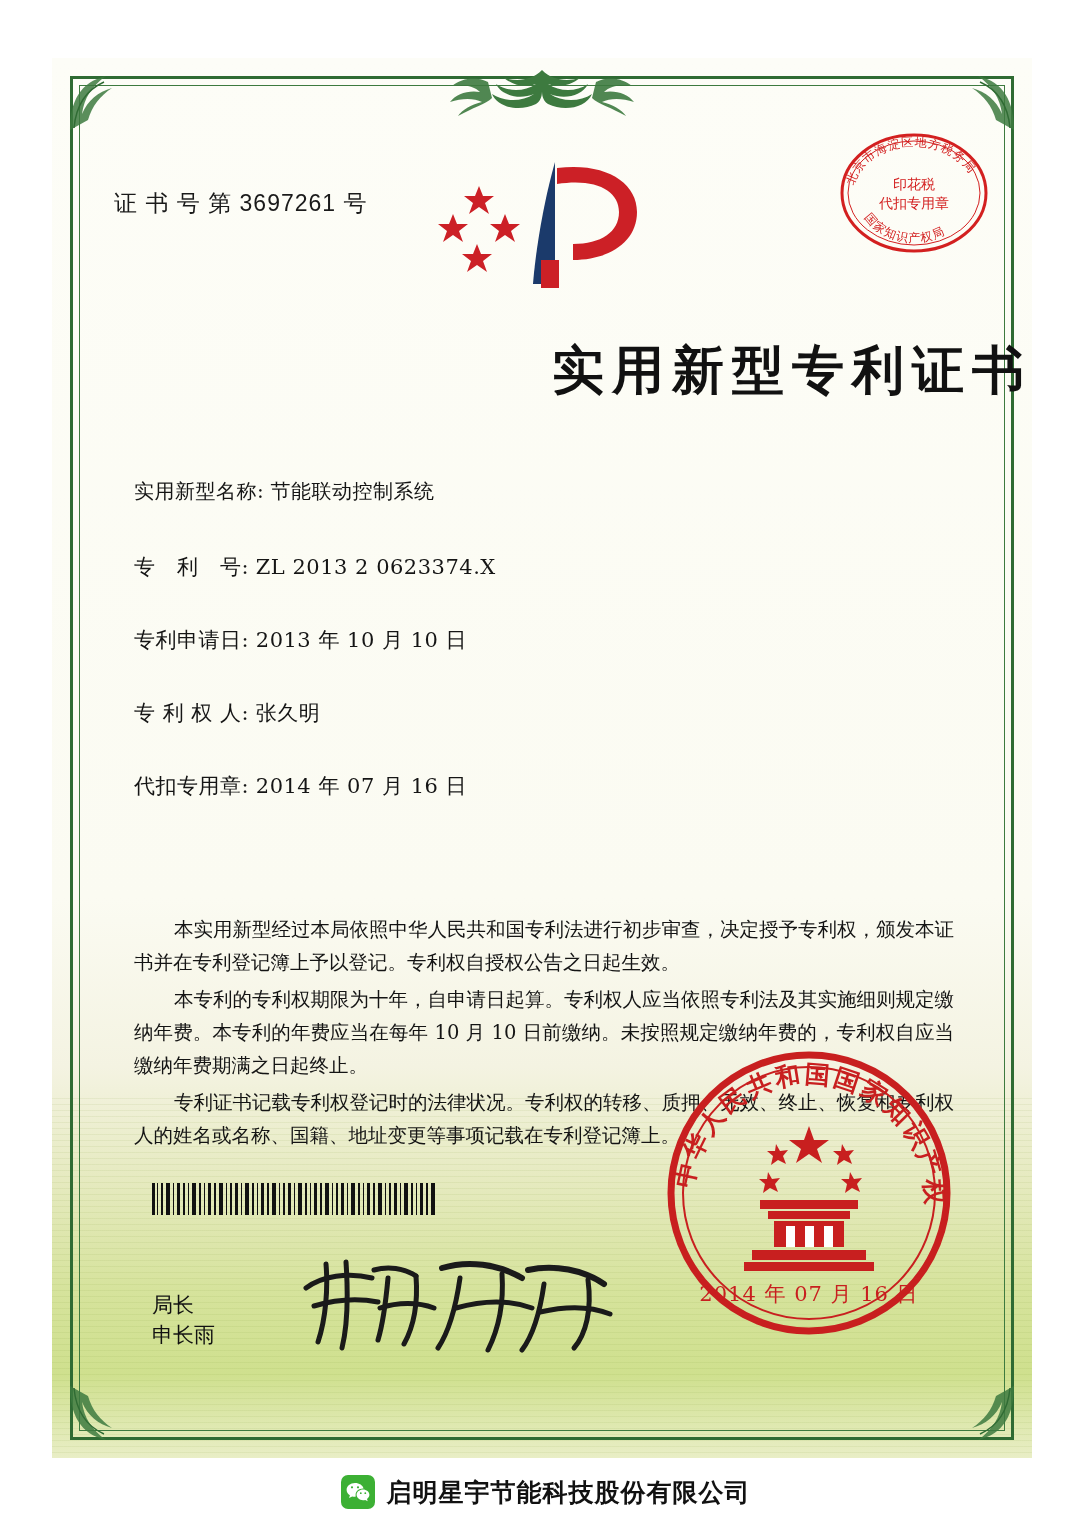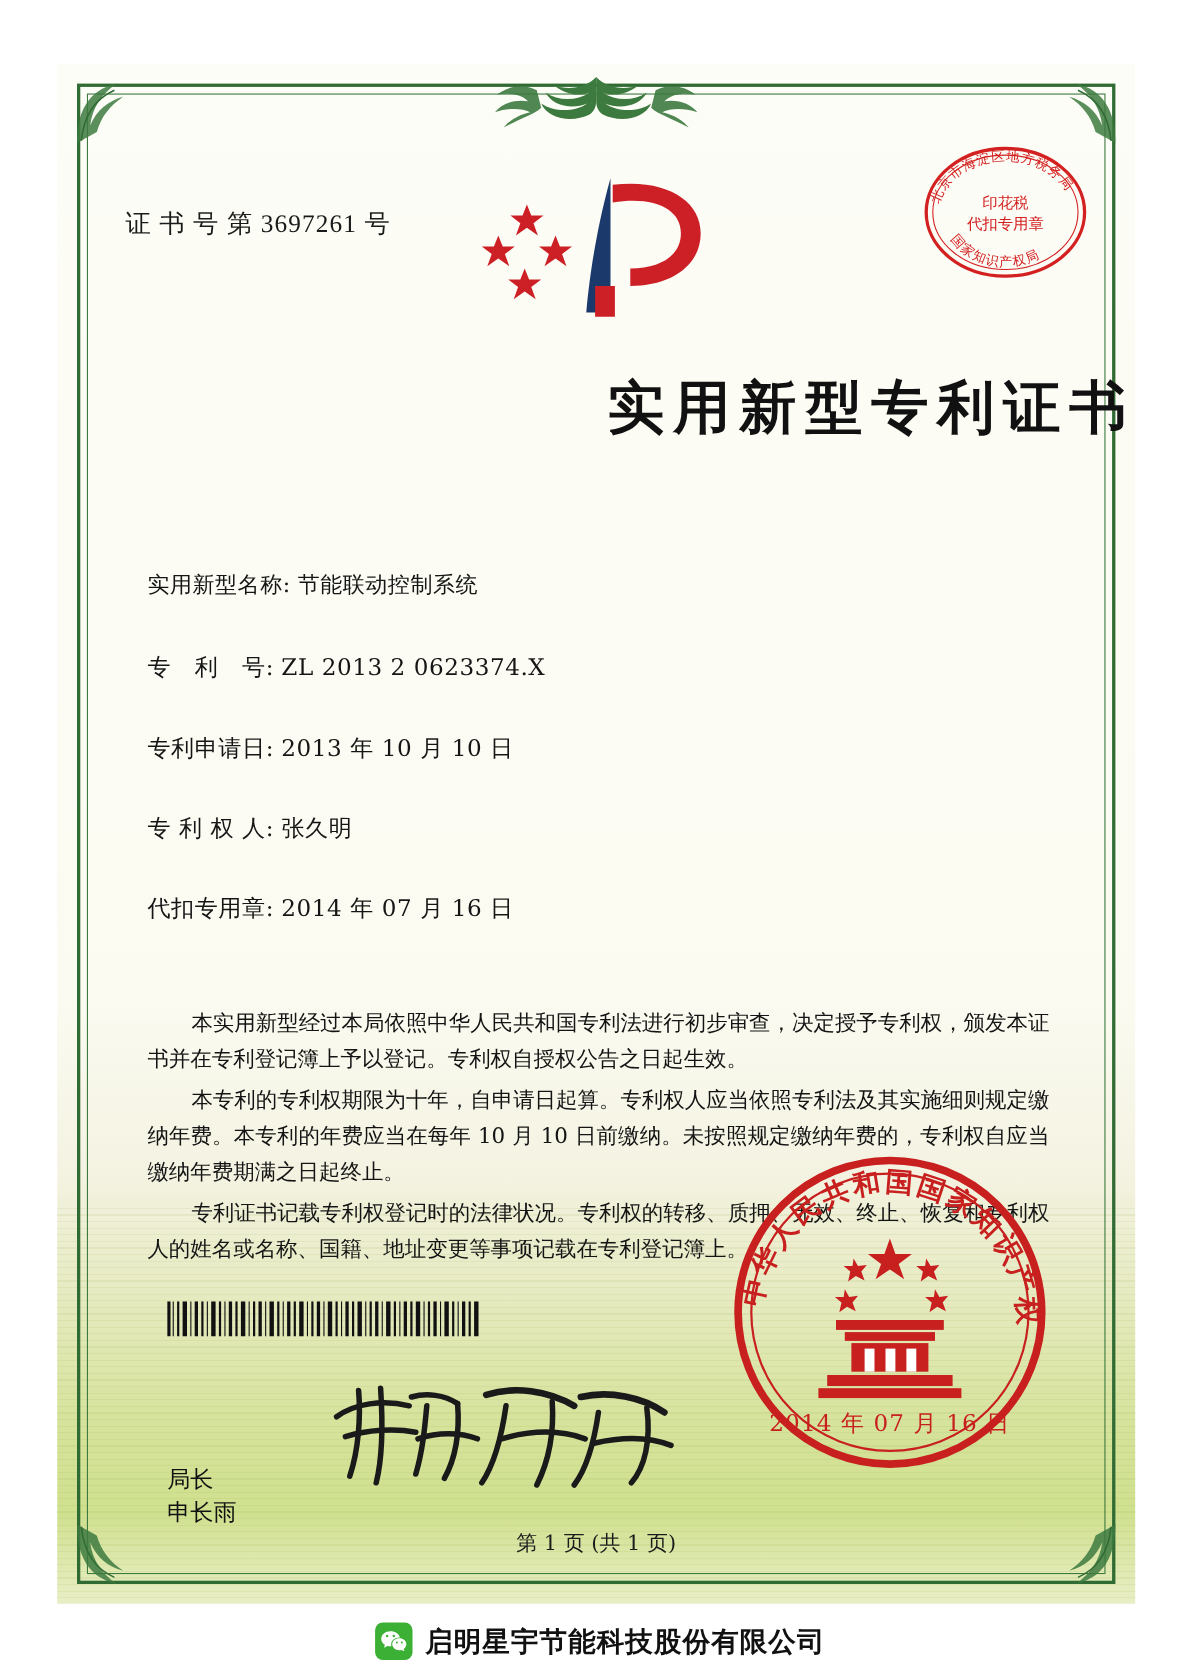--- a/index.html
+++ b/index.html
@@ -91,21 +91,21 @@
     transform: translateX(-50%);
     width: 300px;
     height: 54px;
   }
 
   
   .cert-no {
     position: absolute;
     left: 62px;
     top: 130px;
-    font-family: Liberation Serif, serif;
+    font-family: Liberation Sans, sans-serif;
     font-size: 23px;
     color: #1a1a1a;
     letter-spacing: 1px;
     white-space: nowrap;
   }
 
   
   .logo {
     position: absolute;
     left: 50%;
@@ -143,21 +143,20 @@
     left: 82px;
     top: 420px;
     width: 800px;
   }
   .field {
     font-family: "DejaVu Serif", serif;
     font-size: 21px;
     color: #151515;
     margin-bottom: 45px;
     white-space: nowrap;
-    margin-top: 40px;
   }
   .field .lbl { letter-spacing: 0.5px; }
   .field .val { letter-spacing: 0.5px; }
   .field.name-row { font-size: 20px; margin-bottom: 48px; }
 
   
   .body-text {
     position: absolute;
     left: 82px;
     top: 855px;
@@ -179,21 +178,21 @@
     left: 100px;
     top: 1125px;
     width: 285px;
     height: 32px;
   }
 
   
   .sign-label {
     position: absolute;
     left: 100px;
-    top: 1272px;
+    top: 1232px;
     font-family: "DejaVu Serif", serif;
     font-size: 21px;
     line-height: 30px;
     color: #111;
   }
   .signature {
     position: absolute;
     left: 240px;
     top: 1190px;
     width: 330px;
@@ -492,21 +491,20 @@
           <g fill="#ffffff">
             <rect x="122" y="178" width="9" height="21"></rect>
             <rect x="141" y="178" width="9" height="21"></rect>
             <rect x="160" y="178" width="9" height="21"></rect>
           </g>
         </g>
       </svg>
     </div>
     <div class="seal-date">2014 年 07 月 16 日</div>
 
-    <div class="page-no">第 1 页 (共 1 页)</div>
 
   </div>
 
   <div class="wechat">
     <span class="wechat-icon">
       <svg width="24" height="20" viewBox="0 0 24 20">
         <path d="M9,1 C4.3,1 0.6,4.1 0.6,7.9 C0.6,10.1 1.9,12 3.9,13.2 L3.1,16 L6.2,14.4
                  C7.1,14.6 8,14.7 9,14.7 C9.3,14.7 9.6,14.7 9.9,14.6 C9.7,14.1 9.6,13.5 9.6,12.9
                  C9.6,9.4 12.9,6.6 17,6.6 C17.2,6.6 17.4,6.6 17.6,6.6 C16.9,3.4 13.3,1 9,1 Z
                  M6,6.4 A1.1,1.1 0 1,1 6,4.2 A1.1,1.1 0 1,1 6,6.4 Z

